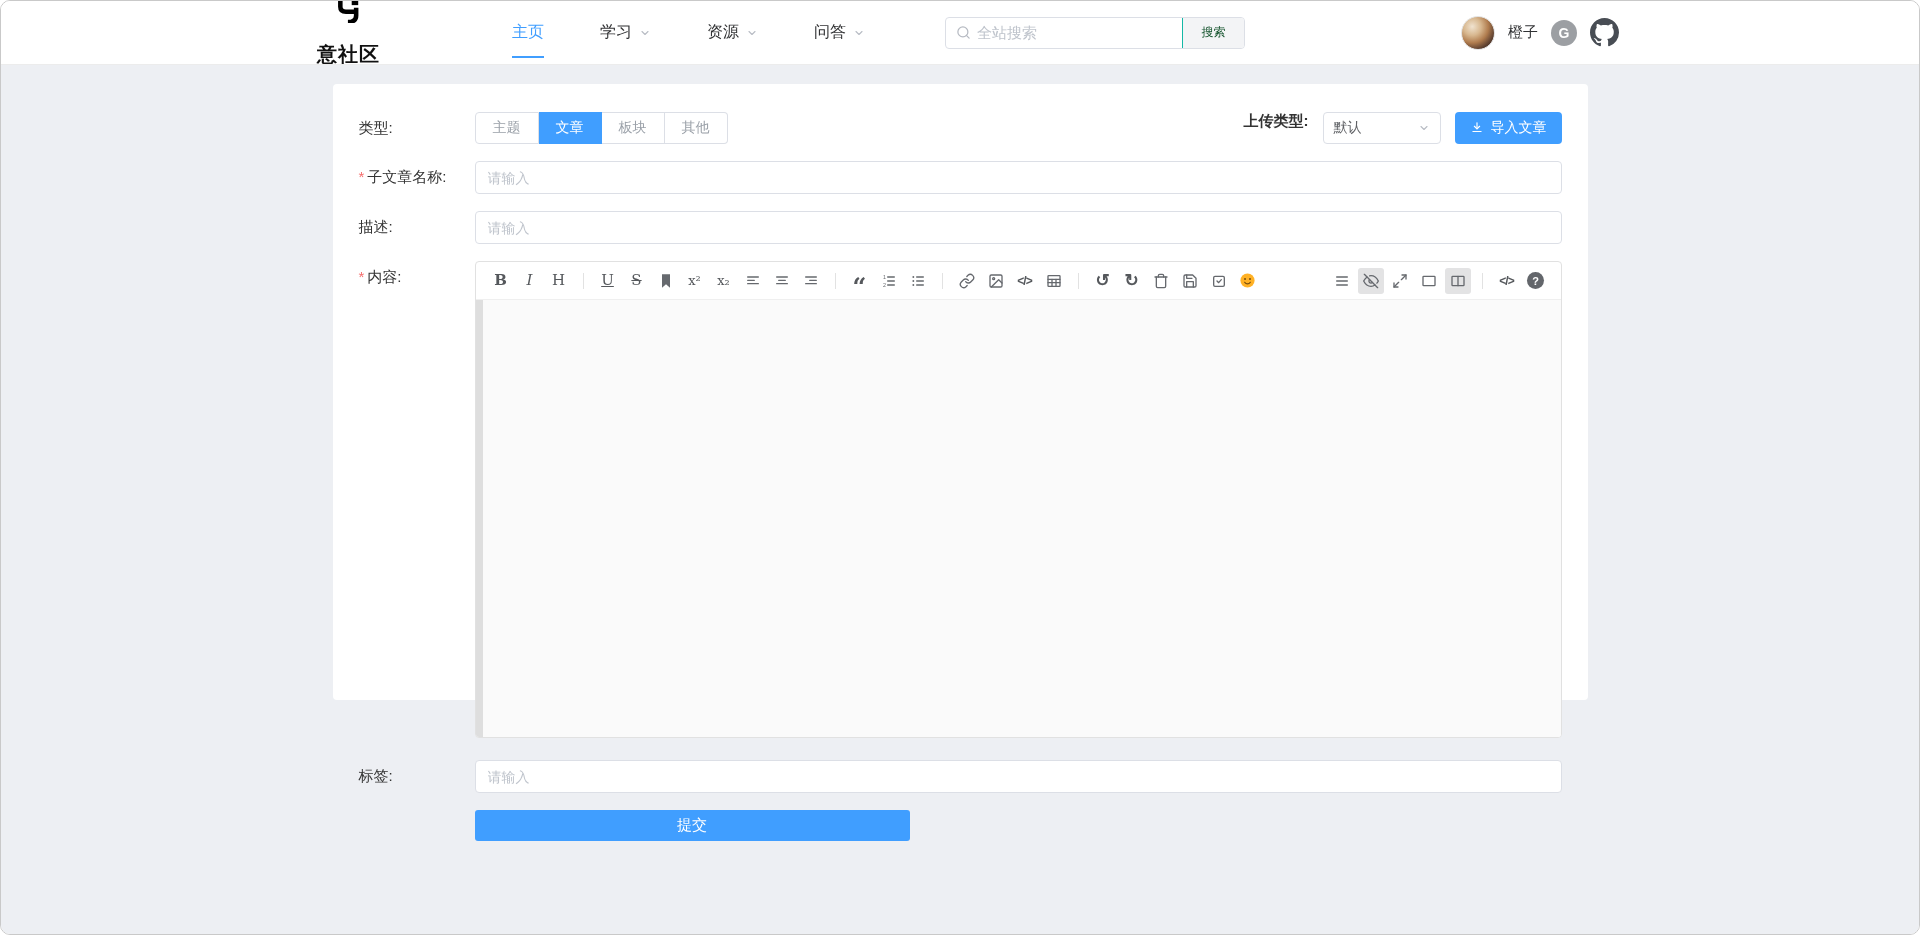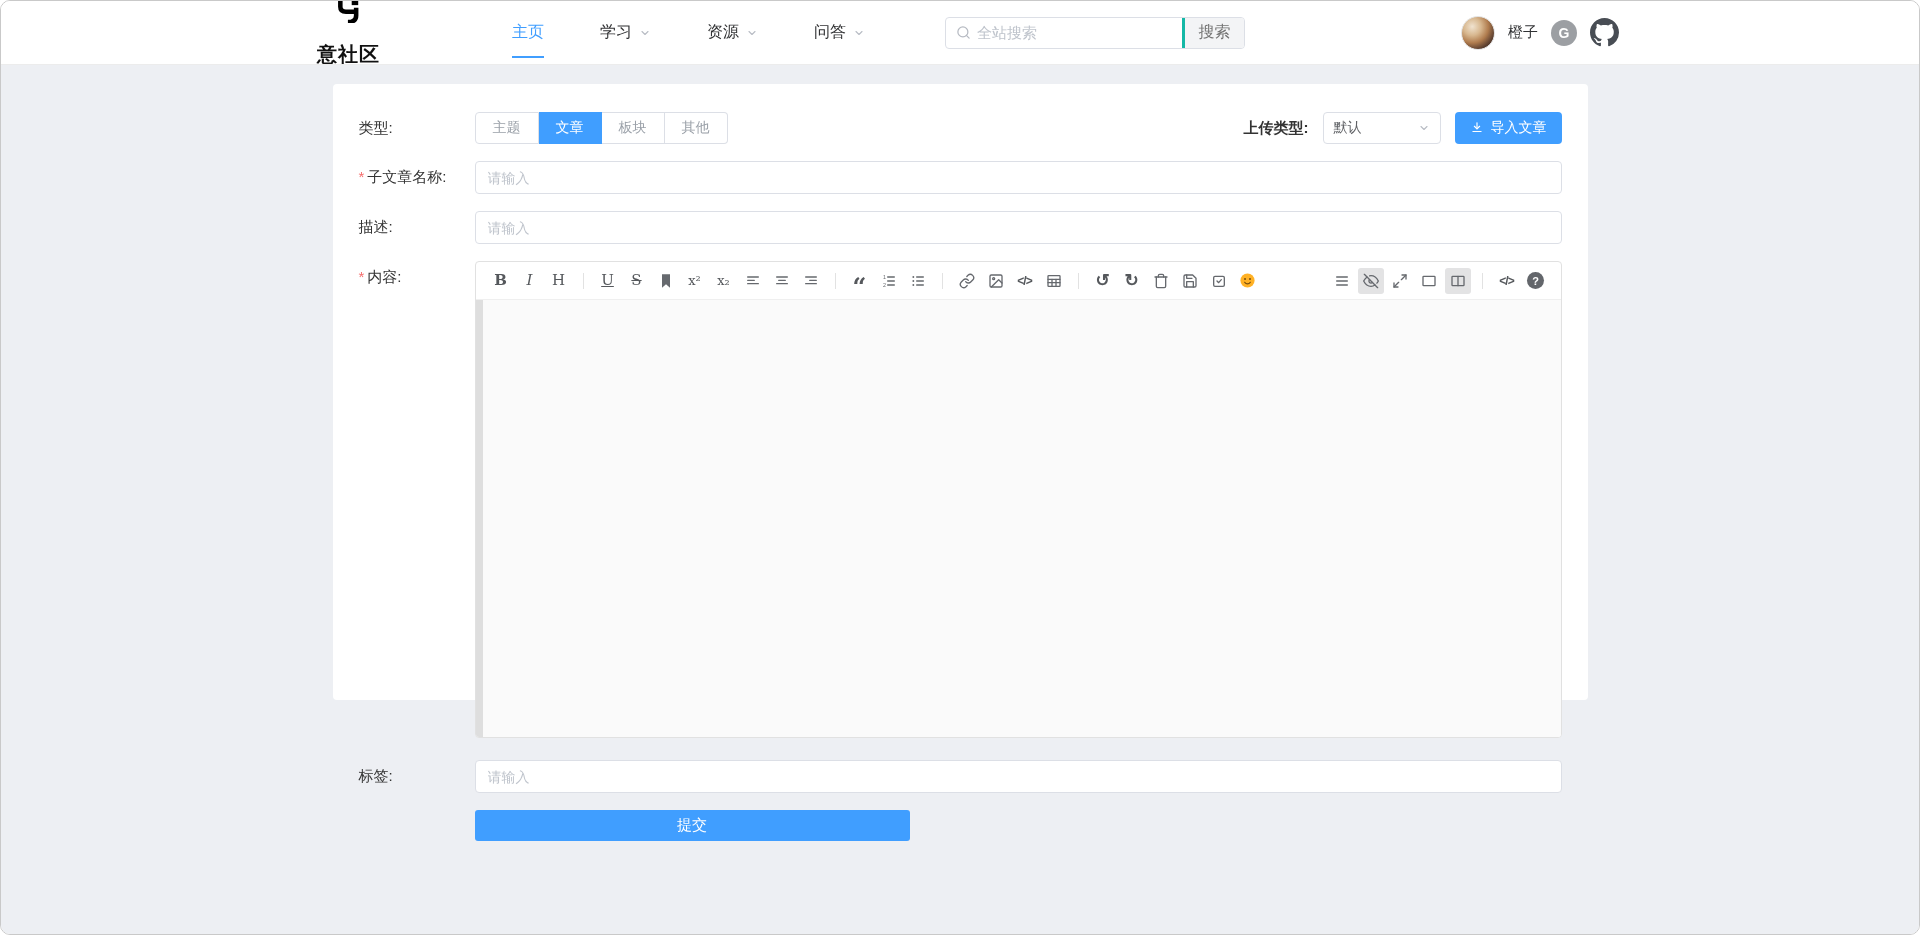--- a/index.html
+++ b/index.html
@@ -13,21 +13,21 @@
   .menu { margin-left:132px; display:flex; align-items:flex-end; gap:56px; height:64px; }
   .nav-item { display:flex; align-items:center; gap:7px; font-size:16px; color:#303133; height:64px; position:relative; cursor:pointer; }
   .nav-item.active { color:#409eff; }
   .nav-item.active::after { content:""; position:absolute; left:0; right:0; bottom:7px; height:2px; background:#409eff; }
   .chev { width:12px; height:12px; stroke:#b8bcc4; stroke-width:2.2; fill:none; stroke-linecap:round; stroke-linejoin:round; }
   .search { margin-left:80px; display:flex; align-items:center; height:32px; border:1px solid #dcdfe6; border-radius:4px; overflow:hidden; background:#fff; }
   .search-icon-wrap { padding:0 6px 0 10px; display:flex; align-items:center; }
   .search svg.sicon { width:15px; height:15px; stroke:#b6bac2; stroke-width:2; fill:none; stroke-linecap:round; }
   .search input { border:none; outline:none; width:205px; height:30px; font-size:15px; color:#333; }
   .search input::placeholder { color:#bfc4cc; }
-  .search button { height:32px; width:62px; border:none; border-left:3px solid #14b8a6; background:#f3f4f6; color:#737373; font-size:16px; cursor:pointer; }
+  .search button { height:32px; width:62px; border:none; border-left:1px solid #14b8a6; background:#f3f4f6; color:#14532d; font-size:12px; cursor:pointer; }
   .user { margin-left:auto; margin-right:300px; display:flex; align-items:center; gap:13px; }
   .avatar { width:34px; height:34px; border-radius:50%; background:radial-gradient(circle at 32% 30%, #f0e3d0 0%, #d8b890 28%, #b07c4e 52%, #5d4030 74%, #2f211a 100%); border:1px solid #e3e3e3; cursor:pointer; }
   .username { font-size:15px; color:#303133; }
   .gitee { width:26px; height:26px; border-radius:50%; background:#9c9fa3; color:#fff; font-weight:bold; font-size:14px; display:flex; align-items:center; justify-content:center; cursor:pointer; }
   .gh { width:29px; height:29px; fill:#484d54; cursor:pointer; }
 
   
   .page { height:871px; background:#edeff3; }
   .card { width:1255px; height:616px; margin:0 auto; position:relative; top:19px; background:#fff; border-radius:4px; padding:28px 26px 0 26px; }
 
@@ -37,21 +37,21 @@
   .ctrl { flex:1; }
 
   
   .row-type { align-items:center; margin-bottom:17px; }
   .row-type .flabel { padding-top:0; }
   .segs { display:inline-flex; }
   .seg { height:32px; padding:0 17px; display:flex; align-items:center; font-size:14px; color:#9aa0a8; background:#fff; border:1px solid #dcdfe6; border-left:none; cursor:pointer; }
   .seg:first-child { border-left:1px solid #dcdfe6; border-radius:4px 0 0 4px; }
   .seg:last-child { border-radius:0 4px 4px 0; }
   .seg.active { background:#409eff; border-color:#409eff; color:#fff; }
-  .type-right { margin-left:auto; display:flex; align-items:center; gap:14px; }
+  .type-right { margin-left:auto; display:flex; gap:14px; }
   .upload-label { font-size:15px; color:#333; font-weight:bold; }
   .select { width:118px; height:32px; border:1px solid #dcdfe6; border-radius:4px; display:flex; align-items:center; justify-content:space-between; padding:0 10px; font-size:14px; color:#606266; cursor:pointer; background:#fff; }
   .btn-primary { height:32px; background:#409eff; color:#fff; border:none; border-radius:4px; font-size:14px; display:flex; align-items:center; gap:7px; padding:0 15px; cursor:pointer; }
   .btn-primary svg { width:14px; height:14px; stroke:#fff; stroke-width:2; fill:none; stroke-linecap:round; stroke-linejoin:round; }
 
   .tinput { width:100%; height:33px; border:1px solid #dcdfe6; border-radius:4px; padding:0 12px; font-size:14px; color:#333; outline:none; }
   .tinput::placeholder { color:#bfc4cc; }
 
   
   .editor { border:1px solid #e1e1e1; border-radius:4px; height:477px; display:flex; flex-direction:column; overflow:hidden; background:#fff; }

